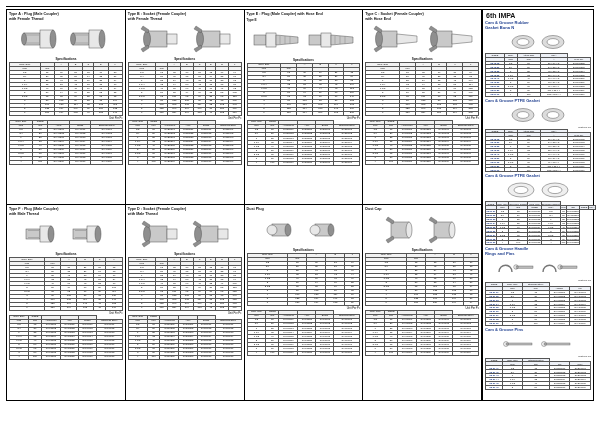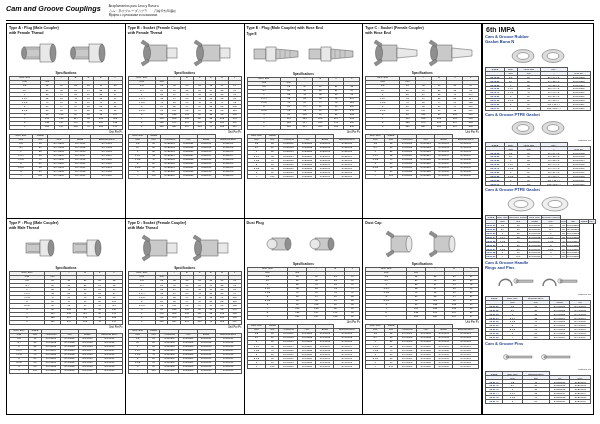--- a/index.html
+++ b/index.html
@@ -49,28 +49,20 @@
   table.r th,table.r td{border:0.4px solid #555;padding:0.3px 0.4px;text-align:center;white-space:nowrap;}
   table.r th{background:#eef1f7;font-weight:normal;}
   .blue{color:#1f3f8f;font-weight:bold;}
   .unit{font-size:2.5px;text-align:right;}
 </style>
 </head>
 <body>
 
 <div class="page">
 
-  <div class="hdr">
-    <div class="hdr-title">Cam and Groove Couplings</div>
-    <div class="hdr-sub">
-      <div>Acoplamientos para Leva y Ranura</div>
-      <div>カム・及びグルーブカプラ　　凸輪卡扣型接頭</div>
-      <div>Муфты с кулачками и канавками</div>
-    </div>
-  </div>
   <div class="hdr-rule"></div>
 
   <div class="body">
 
     <div class="grid" id="grid">
         <div class="cell">
           <div class="cell-title">
             <div>Type A : Plug (Male Coupler)</div>
             <div>with Female Thread</div>
           </div>

